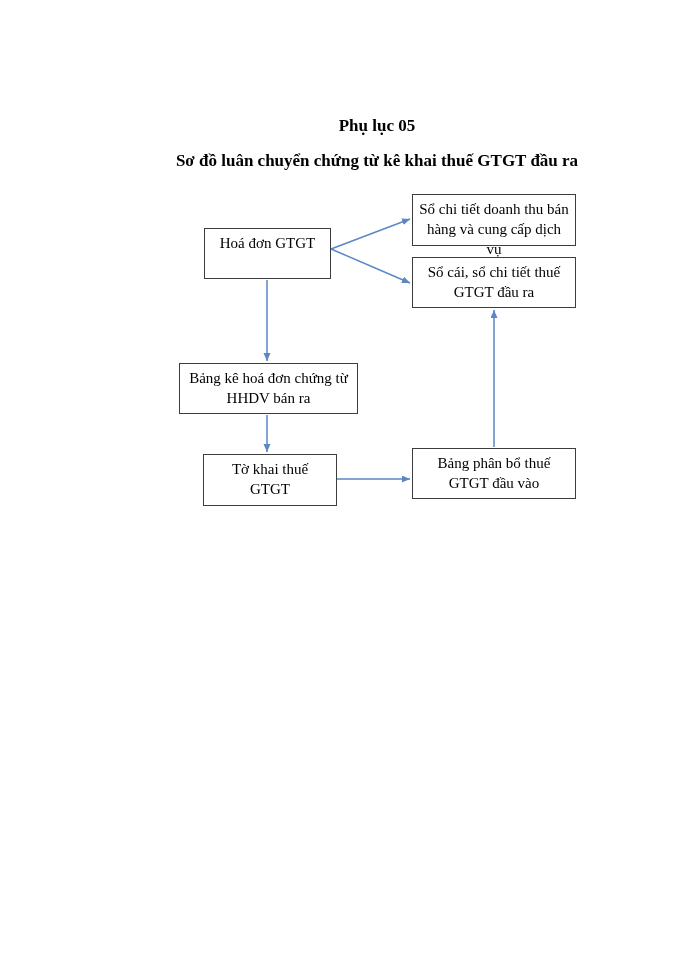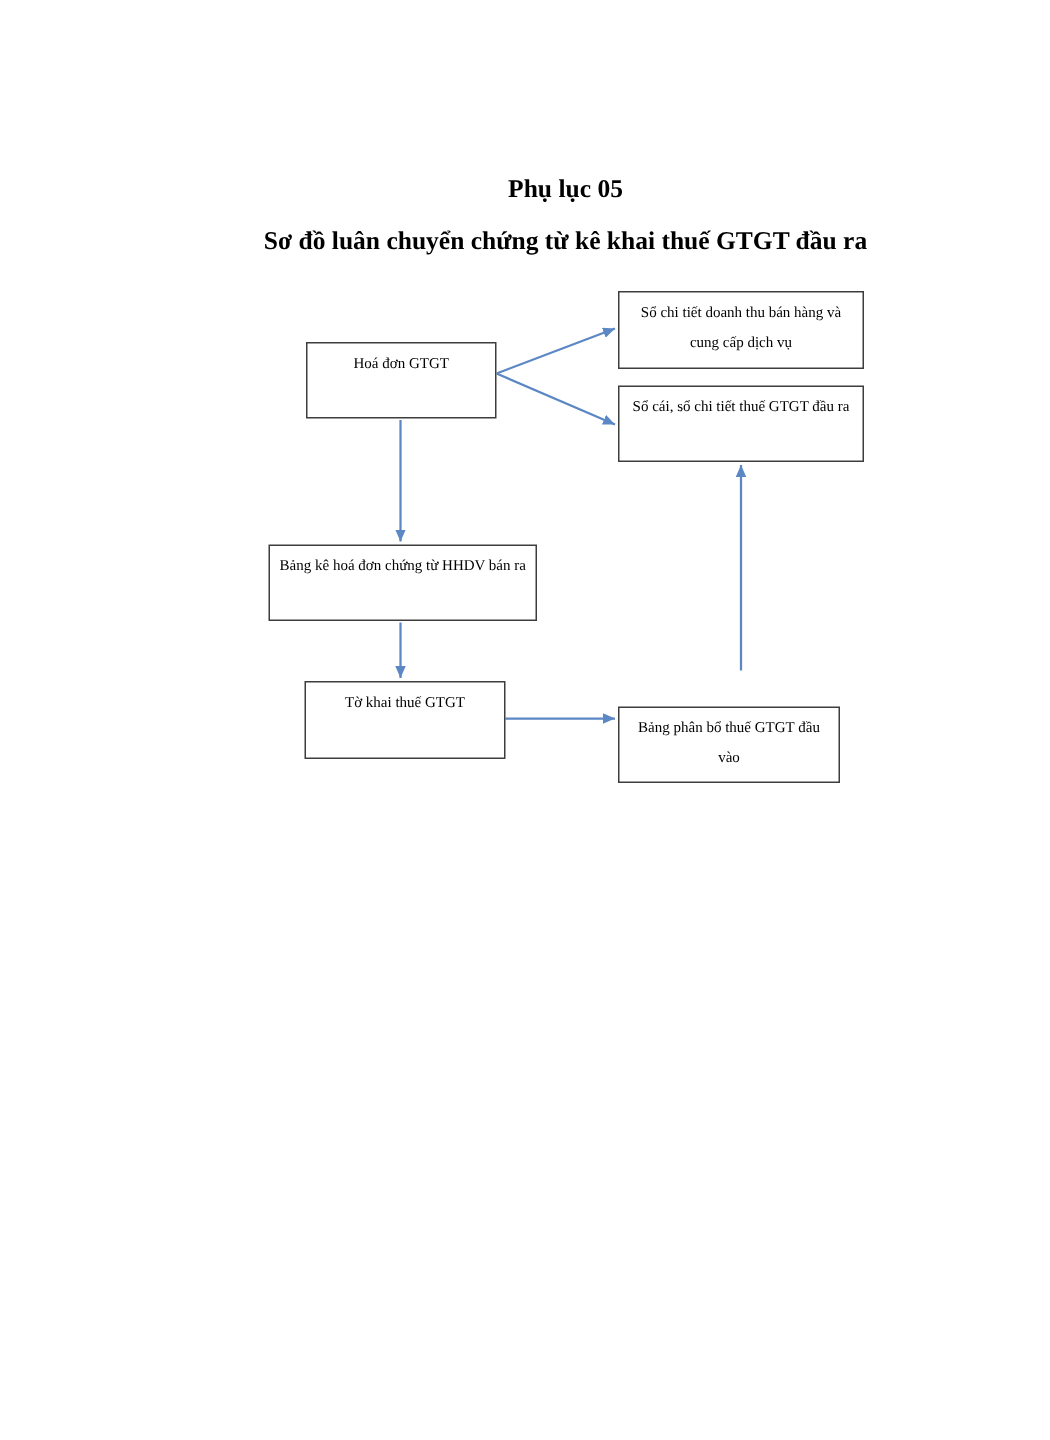--- a/index.html
+++ b/index.html
@@ -49,31 +49,31 @@
   }
   .arrowhead-path {
     fill: var(--color-arrow, #5b87c5);
   }
   .node {
     position: absolute;
     box-sizing: border-box;
     border: 1.5px solid var(--color-box_border, #3d3d3d);
     background: #ffffff;
     color: var(--color-text, #000000);
-    font-size: 10px;
+    font-size: 15px;
     line-height: 20px;
     text-align: center;
     padding: 4px 6px 0 6px;
   }
   .node-hoa-don      { left: 204px; top: 228px; width: 127px; height: 51px; }
   .node-so-chi-tiet  { left: 412px; top: 194px; width: 164px; height: 52px; }
   .node-so-cai       { left: 412px; top: 257px; width: 164px; height: 51px; }
   .node-bang-ke      { left: 179px; top: 363px; width: 179px; height: 51px; }
   .node-to-khai      { left: 203px; top: 454px; width: 134px; height: 52px; padding-left: 12px; padding-right: 12px; }
-  .node-bang-phan-bo { left: 412px; top: 448px; width: 148px; height: 51px; margin-top: 23px; }
+  .node-bang-phan-bo { left: 412px; top: 448px; width: 164px; height: 51px; }
 </style>
 </head>
 <body>
 
 <div class="page">
 
   <div class="titles">
     <div class="page-title">Phụ lục 05</div>
     <div class="page-subtitle">Sơ đồ luân chuyển chứng từ kê khai thuế GTGT đầu ra</div>
   </div>

